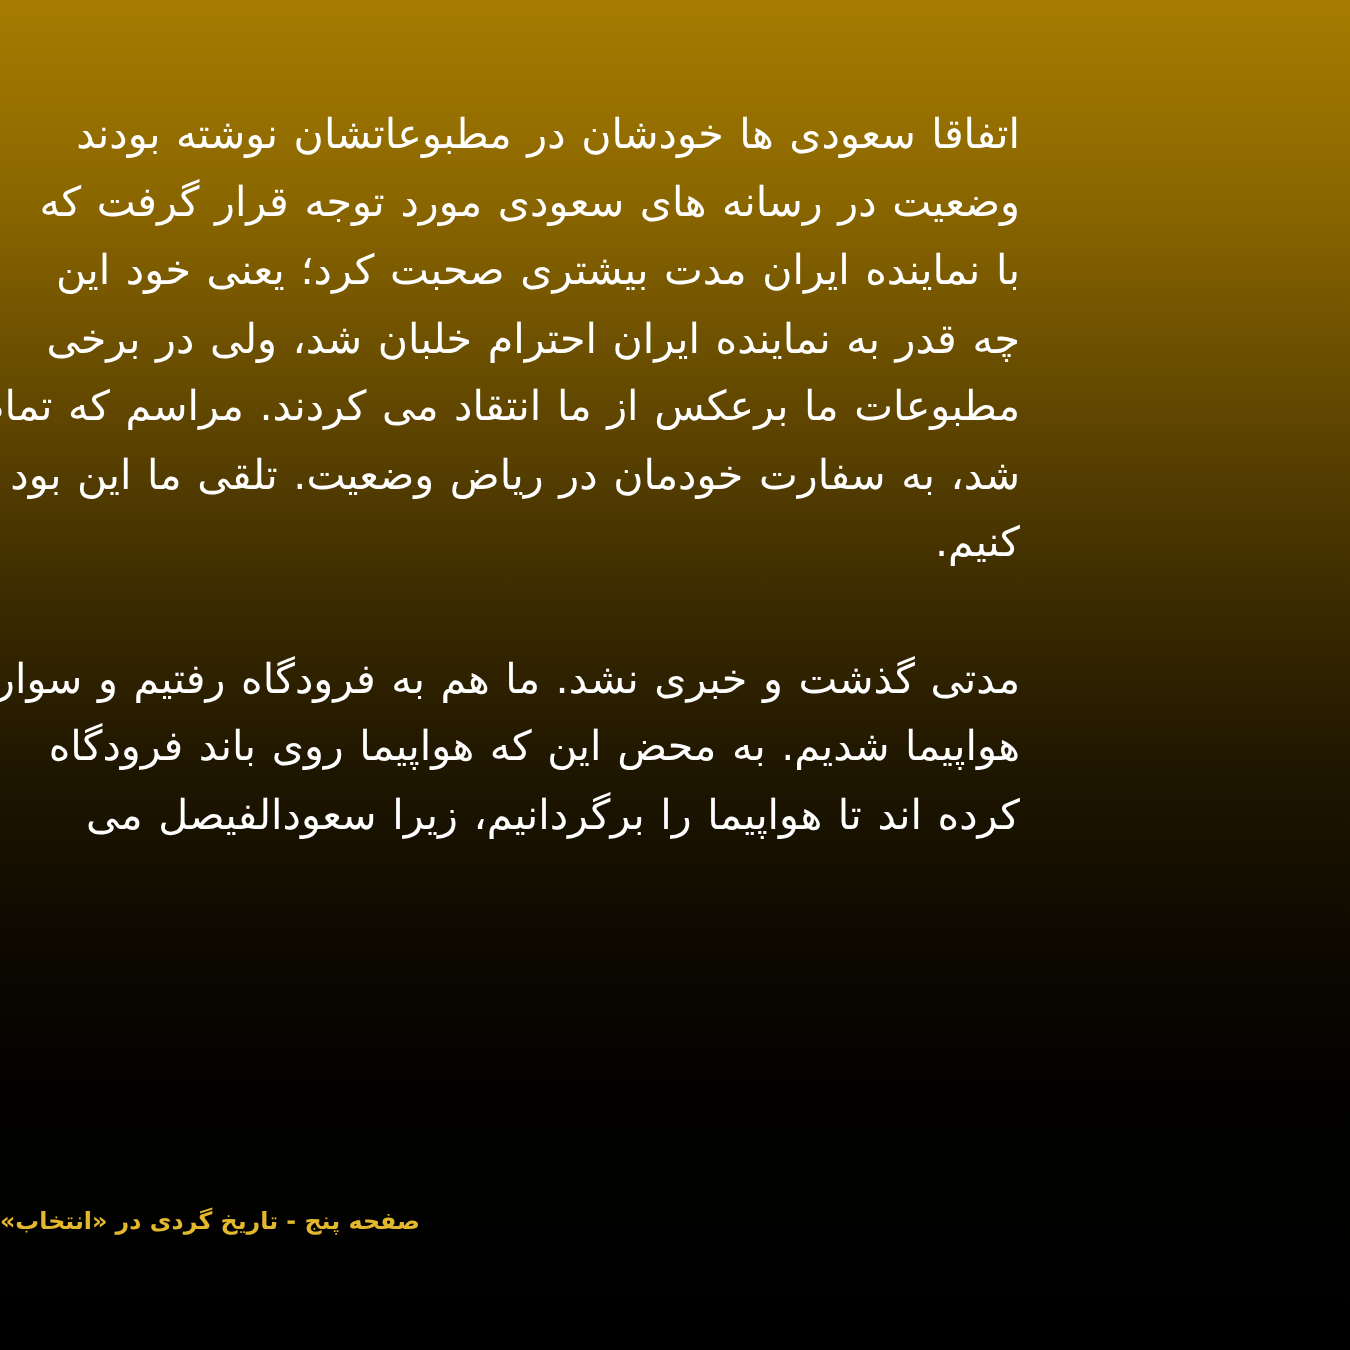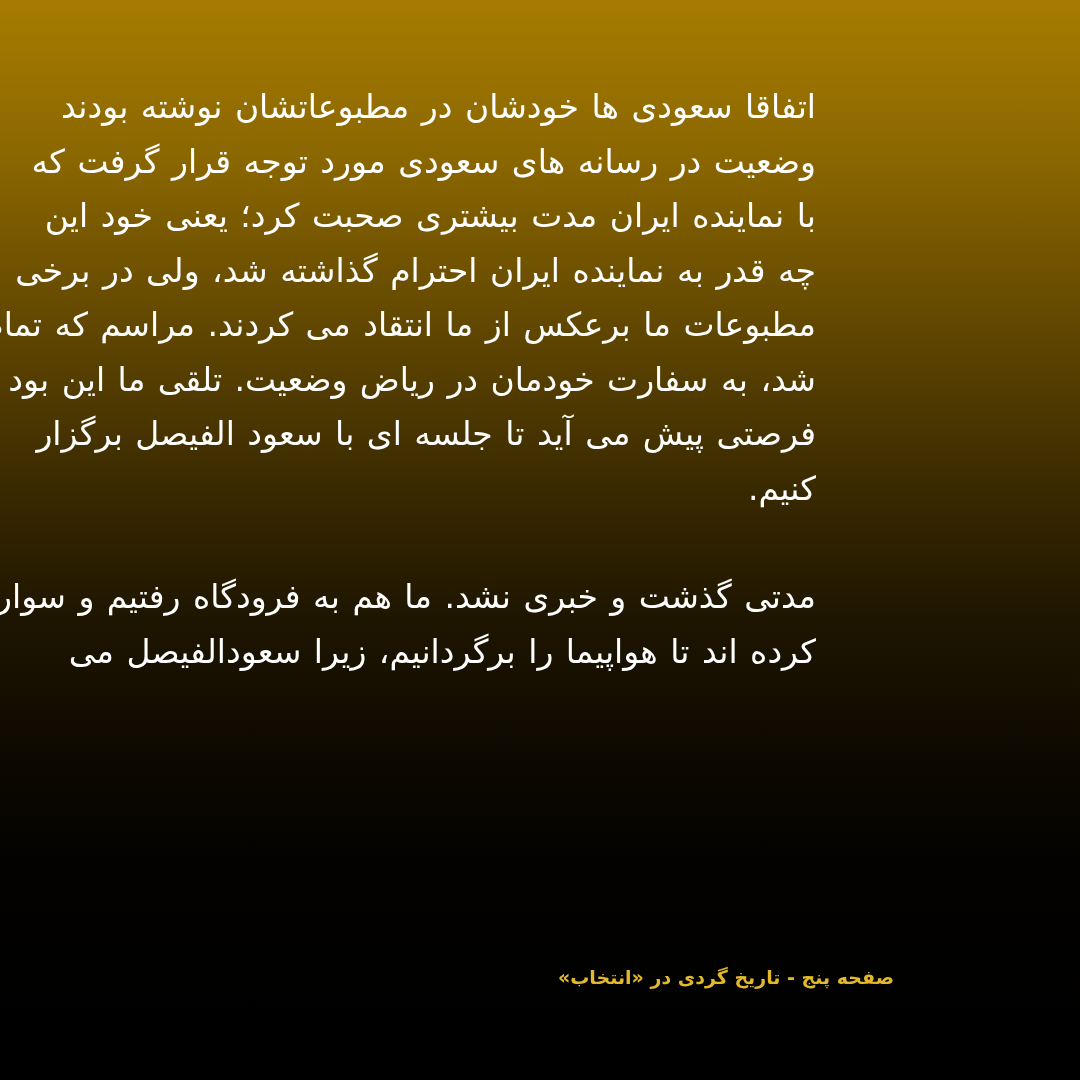--- a/index.html
+++ b/index.html
@@ -57,43 +57,42 @@
       text-align-last: justify;
     }
     .line.last {
       text-align-last: right;
     }
     .footer {
       position: absolute;
       left: 0;
       right: 0;
       top: 966px;
-      text-align: right;
+      text-align: left;
       direction: rtl;
       font-size: 19px;
       font-weight: bold;
       color: #e3b82c;
-      margin-left: 48px;
     }
   </style>
 </head>
 <body>
 
 <div class="page">
   <div class="article">
     <p class="paragraph">
       <span class="line">اتفاقا سعودی ها خودشان در مطبوعاتشان نوشته بودند</span>
       <span class="line">وضعیت در رسانه های سعودی مورد توجه قرار گرفت که</span>
       <span class="line">با نماینده ایران مدت بیشتری صحبت کرد؛ یعنی خود این</span>
-      <span class="line">چه قدر به نماینده ایران احترام گذاشته شد، ولی در برخی</span>
+      <span class="line">چه قدر به نماینده ایران احترام خلبان شد، ولی در برخی</span>
       <span class="line">مطبوعات ما برعکس از ما انتقاد می کردند. مراسم که تمام</span>
       <span class="line">شد، به سفارت خودمان در ریاض وضعیت. تلقی ما این بود که</span>
-      <span class="line">فرصتی پیش می آید تا جلسه ای با سعود الفیصل برگزار</span>
       <span class="line last">کنیم.</span>
     </p>
     <p class="paragraph">
       <span class="line">مدتی گذشت و خبری نشد. ما هم به فرودگاه رفتیم و سوار</span>
+      <span class="line">هواپیما شدیم. به محض این که هواپیما روی باند فرودگاه</span>
       <span class="line">کرده اند تا هواپیما را برگردانیم، زیرا سعودالفیصل می</span>
     </p>
   </div>
 
   <div class="footer">صفحه پنج - تاریخ گردی در «انتخاب»</div>
 </div>
 
 </body></html>

